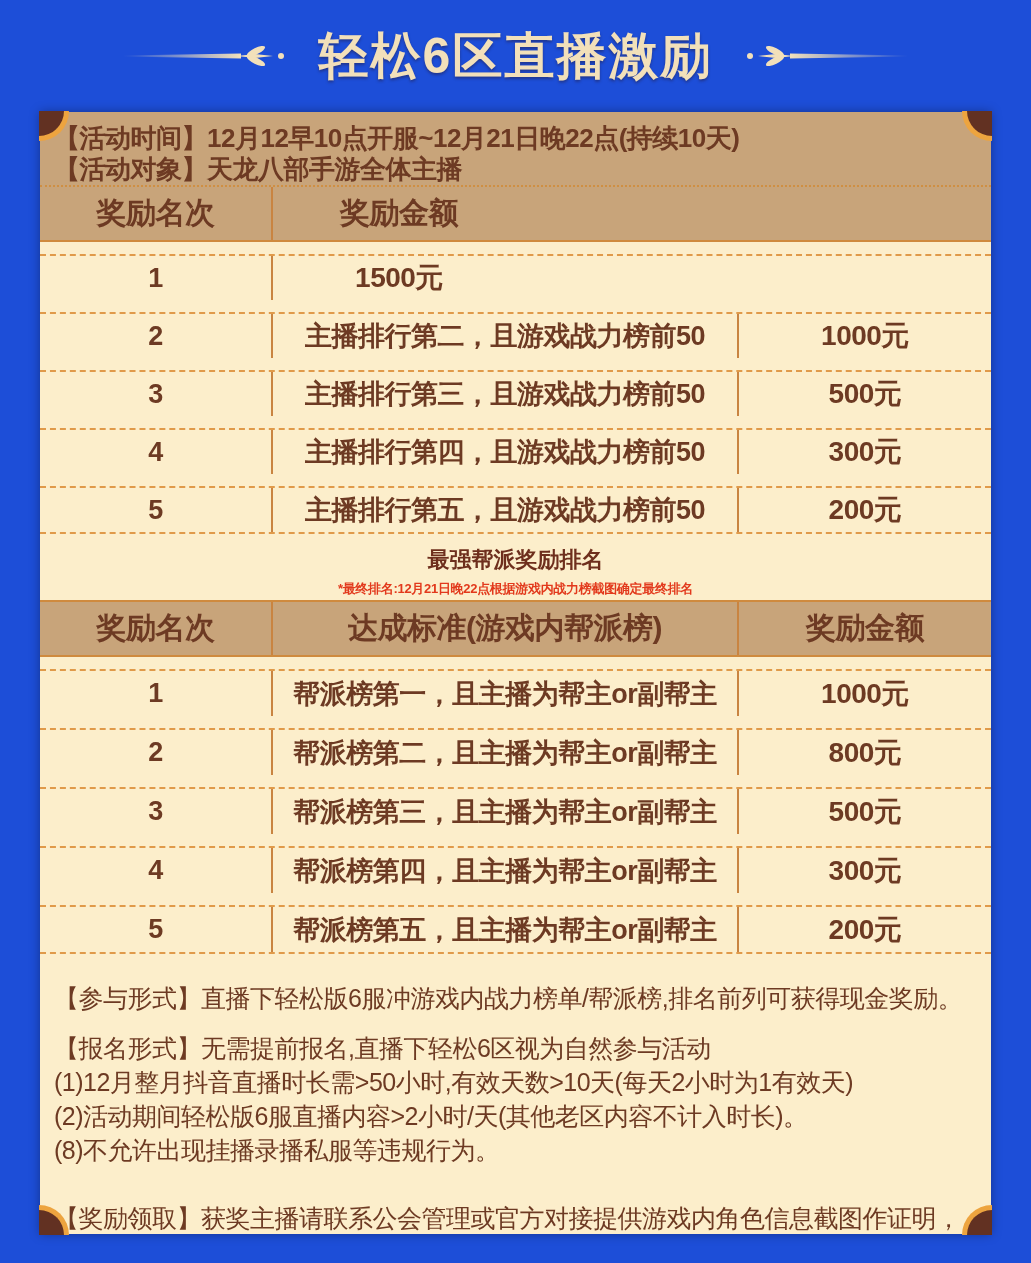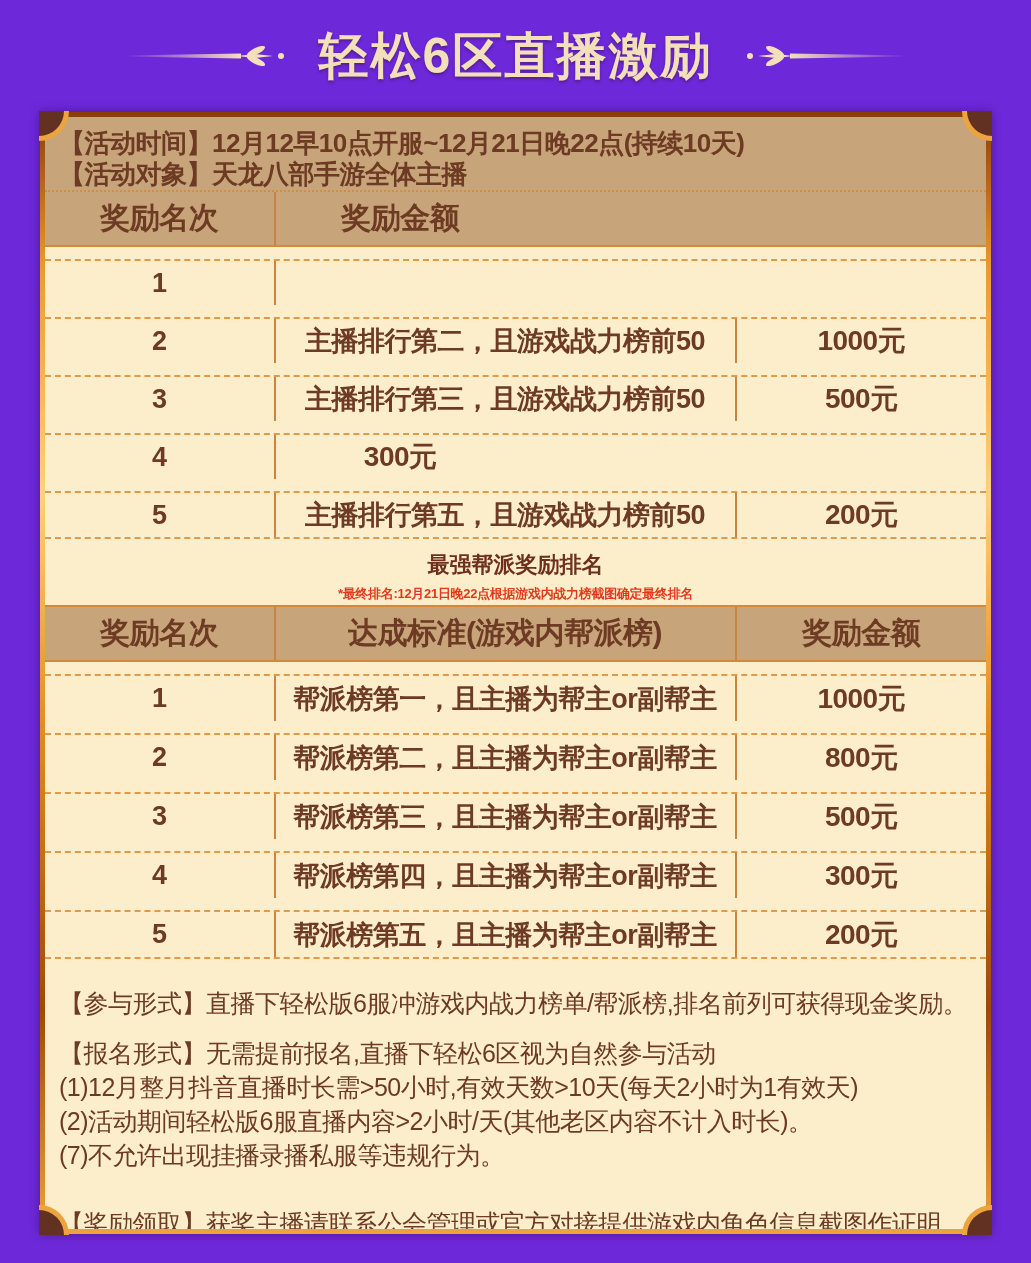--- a/index.html
+++ b/index.html
@@ -2,21 +2,21 @@
 <html><head>
 <meta charset="utf-8">
 <style>
   * { margin:0; padding:0; box-sizing:border-box; }
   html,body { width:1031px; height:1263px; }
   body {
     background:#623122;
     font-family:"Liberation Sans","DejaVu Sans",sans-serif;
     overflow:hidden;
   }
-  .page { width:1031px; height:1263px; background:#6d28d9; }
+  .page { width:1031px; height:1263px; background:#1d4ed8; }
 
   
   .title-bar {
     height:112px;
     display:flex; align-items:center; justify-content:center;
     gap:16px;
   }
   .page-title {
     color:#f2e0ba;
     font-size:50px; font-weight:900;
@@ -25,21 +25,20 @@
     white-space:nowrap;
   }
   .ornament { flex:0 0 auto; display:block; }
   .ornament.right { transform:scaleX(-1); }
 
   
   .panel-frame {
     position:relative;
     margin:0 40px;
     height:1122px;
-    padding:5px;
     background:linear-gradient(180deg,#8a3c06 0%,#e89b33 14%,#ffd07c 34%,#e08c22 55%,#9c4a0a 80%,#eda43f 100%);
     box-shadow:0 0 10px rgba(0,0,0,.35);
   }
   .panel {
     width:100%; height:100%;
     background:#fceecb;
     display:flex; flex-direction:column;
     overflow:hidden;
   }
   .notch {
@@ -178,33 +177,35 @@
         <div>【活动对象】天龙八部手游全体主播</div>
       </section>
 
       <section class="rw-table table1">
         <div class="t-row t-head">
           <div class="cell col-rank">奖励名次</div>
           <div class="cell col-amt">奖励金额</div>
         </div>
         <div class="t-row t-body-row">
           <div class="cell col-rank">1</div>
+          <div class="cell col-amt">1500元</div>
         </div>
         <div class="t-row t-body-row">
           <div class="cell col-rank">2</div>
           <div class="cell col-std">主播排行第二，且游戏战力榜前50</div>
           <div class="cell col-amt">1000元</div>
         </div>
         <div class="t-row t-body-row">
           <div class="cell col-rank">3</div>
           <div class="cell col-std">主播排行第三，且游戏战力榜前50</div>
           <div class="cell col-amt">500元</div>
         </div>
         <div class="t-row t-body-row">
           <div class="cell col-rank">4</div>
+          <div class="cell col-std">主播排行第四，且游戏战力榜前50</div>
           <div class="cell col-amt">300元</div>
         </div>
         <div class="t-row t-body-row">
           <div class="cell col-rank">5</div>
           <div class="cell col-std">主播排行第五，且游戏战力榜前50</div>
           <div class="cell col-amt">200元</div>
         </div>
       </section>
 
       <section class="guild-head">
@@ -243,19 +244,19 @@
           <div class="cell col-std">帮派榜第五，且主播为帮主or副帮主</div>
           <div class="cell col-amt">200元</div>
         </div>
       </section>
 
       <section class="notes">
         <p class="np1">【参与形式】直播下轻松版6服冲游戏内战力榜单/帮派榜,排名前列可获得现金奖励。</p>
         <p class="np2">【报名形式】无需提前报名,直播下轻松6区视为自然参与活动</p>
         <p class="rule">(1)12月整月抖音直播时长需&gt;50小时,有效天数&gt;10天(每天2小时为1有效天)</p>
         <p class="rule">(2)活动期间轻松版6服直播内容&gt;2小时/天(其他老区内容不计入时长)。</p>
-        <p class="rule">(7)不允许出现挂播录播私服等违规行为。</p>
+        <p class="rule">(8)不允许出现挂播录播私服等违规行为。</p>
         <p class="claim"><span>【奖励领取】获奖主播请联系公会管理或官方对接提供游戏内角色信息截图作证明，</span><br><span>奖励将通过游可爱发放</span></p>
       </section>
 
     </div>
   </div>
 </div>
 
 </body></html>

